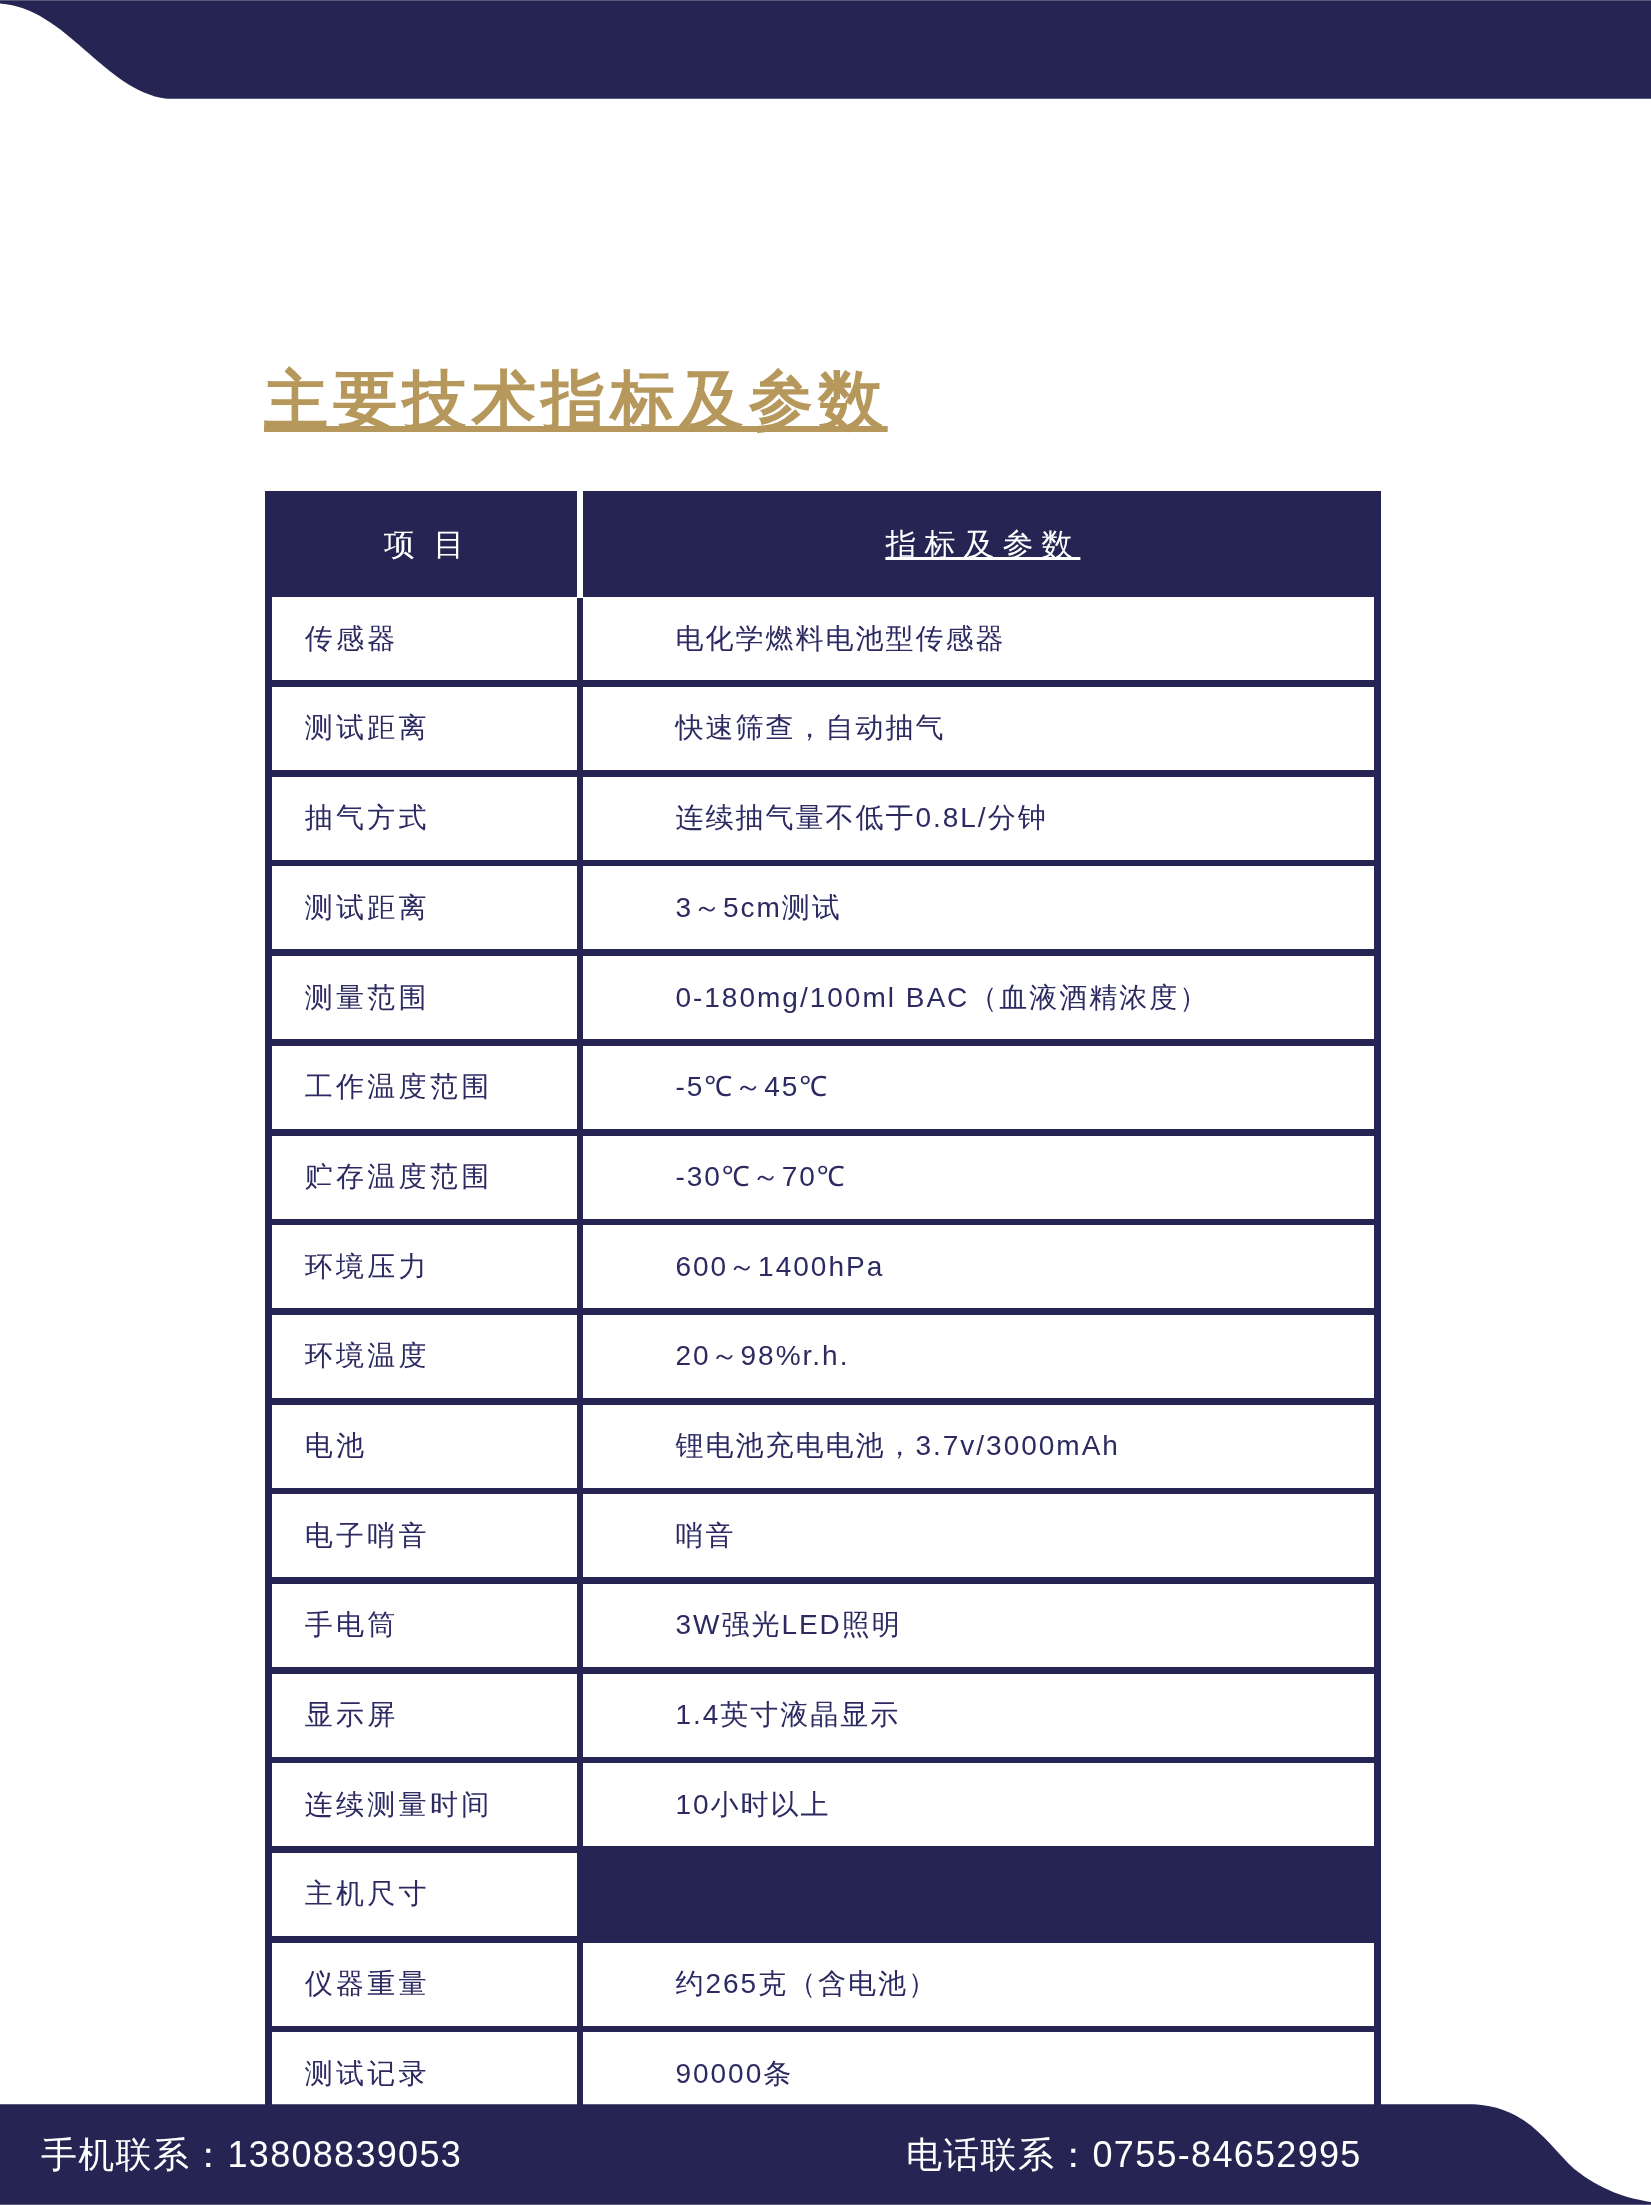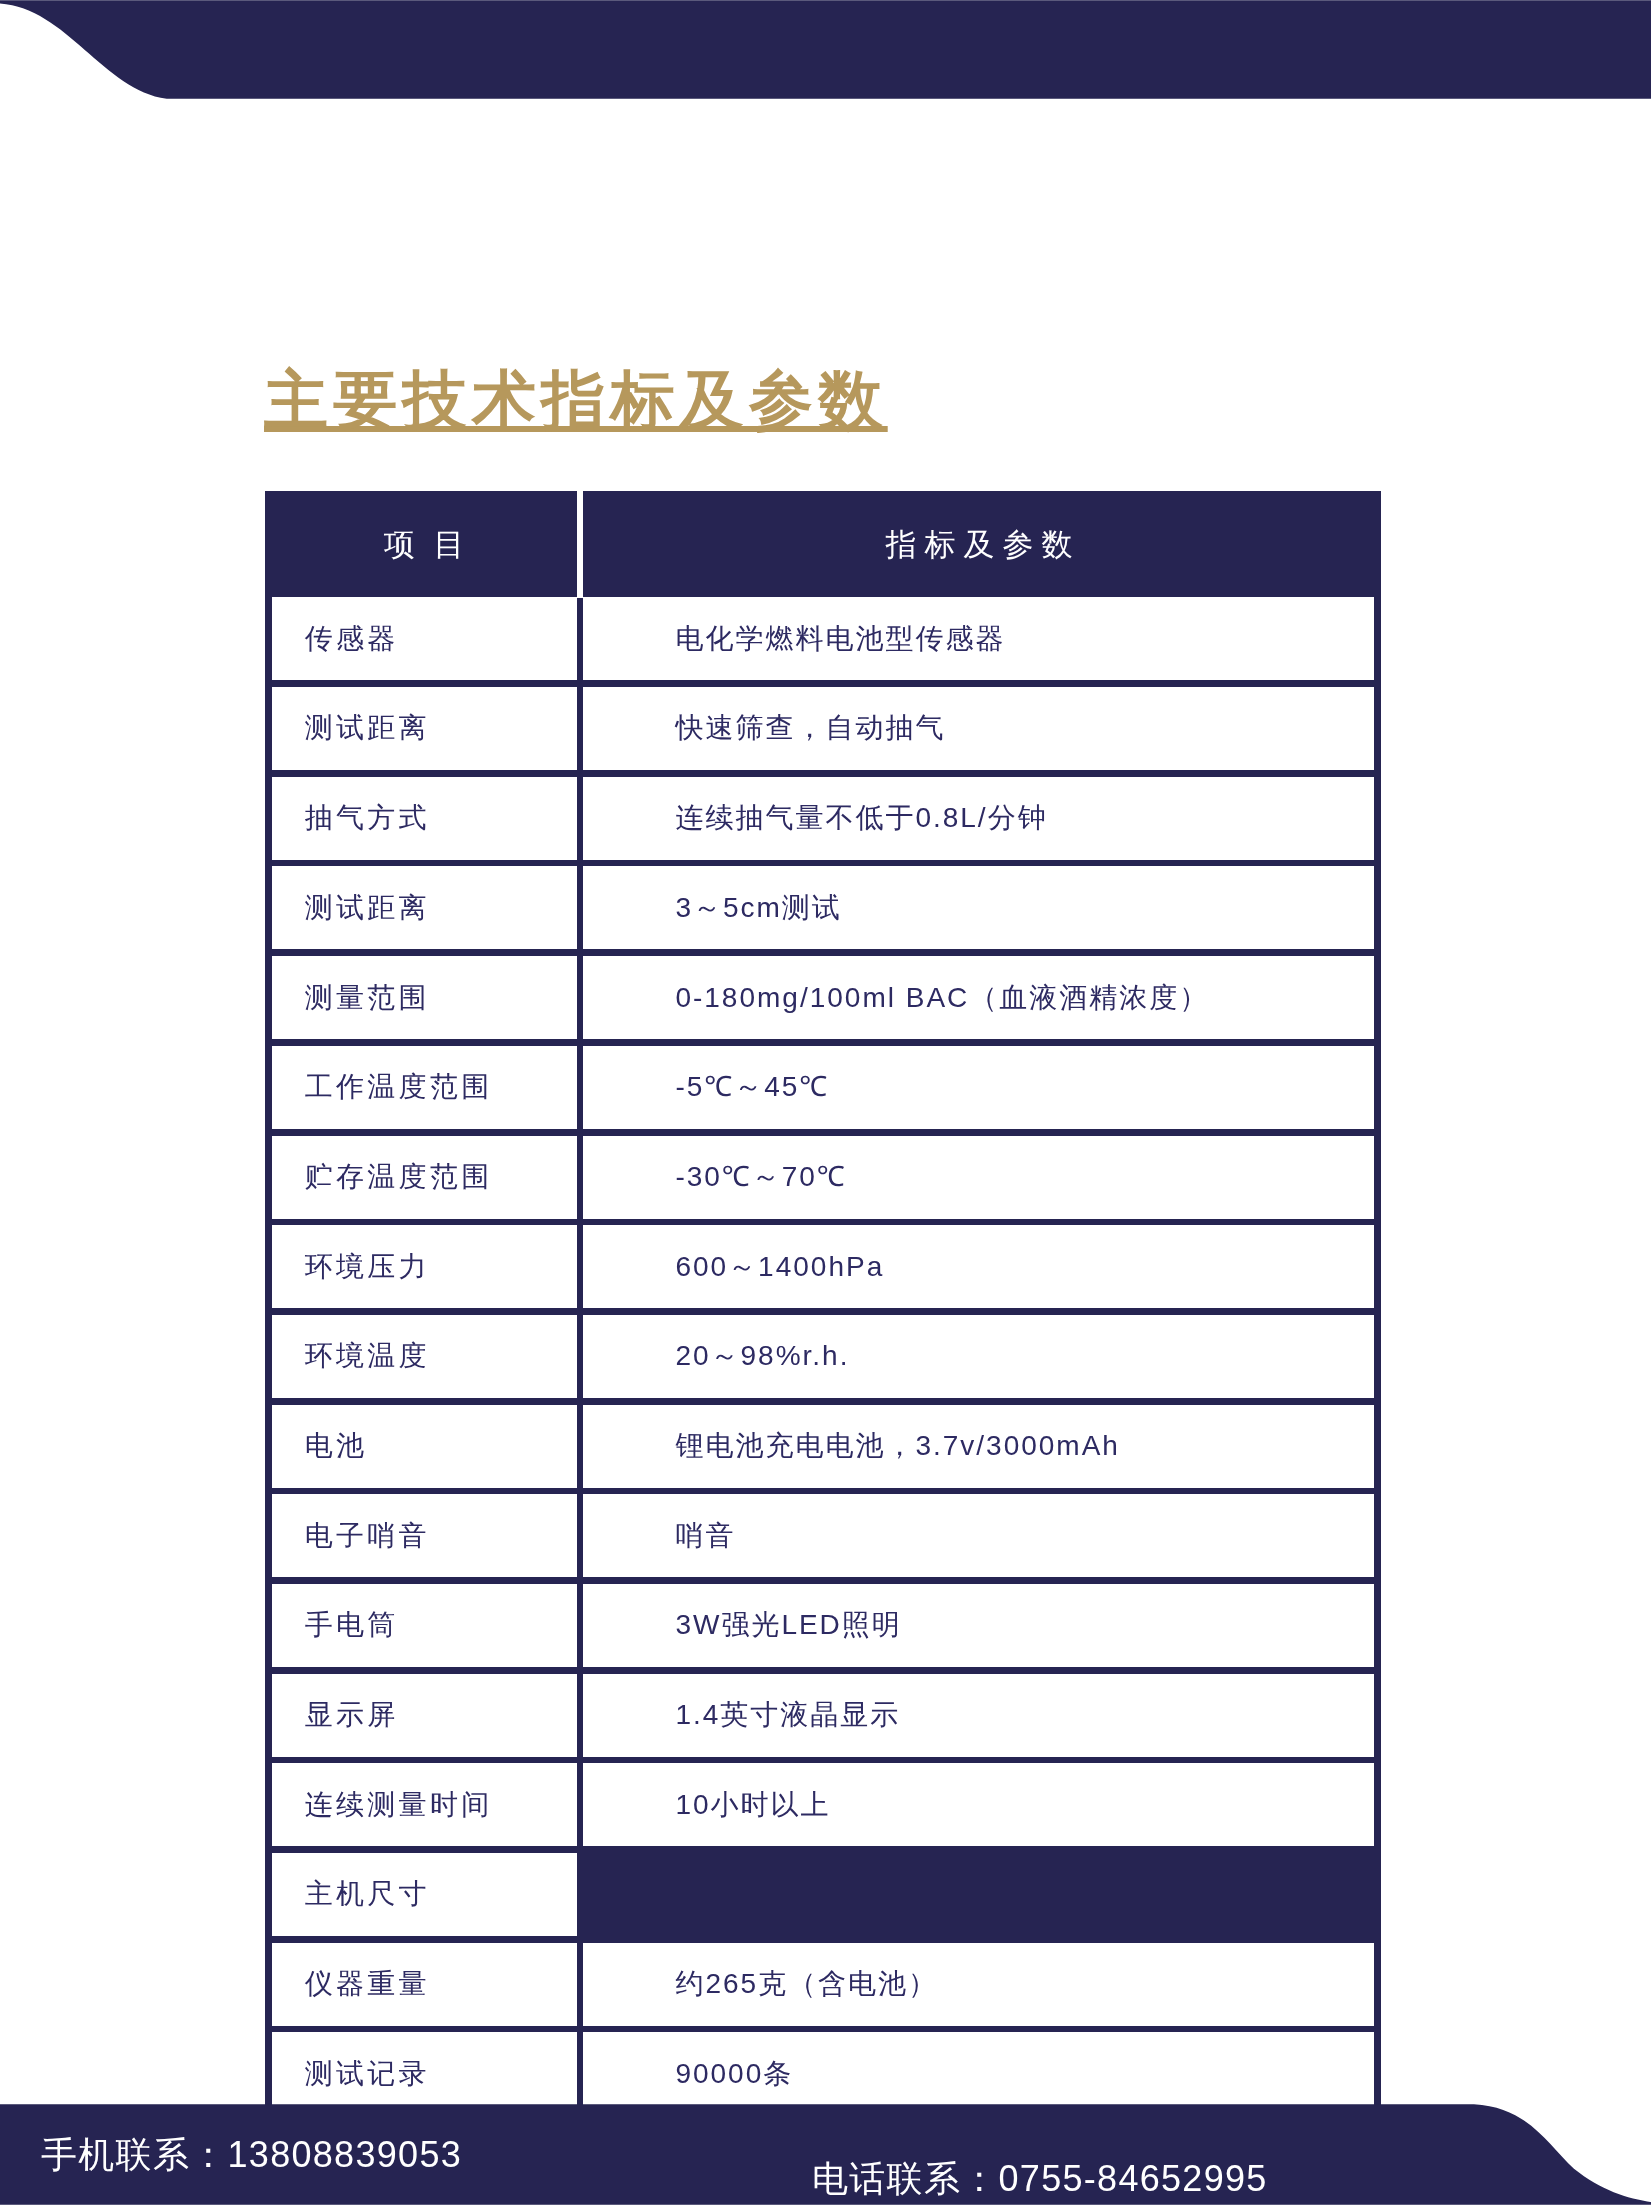--- a/index.html
+++ b/index.html
@@ -43,21 +43,21 @@
     height:93px;flex:0 0 93px;
     position:relative;
     display:grid;grid-template-columns:305px 6.7px 791px;
   }
   .spec-header .hcell{
     display:flex;align-items:center;justify-content:center;
     color:#ffffff;font-size:31px;line-height:1;
     white-space:nowrap;
   }
   .spec-header .hcell.item{letter-spacing:18.7px;text-indent:18.7px;}
-  .spec-header .hcell.spec{letter-spacing:8px;text-indent:8px;}
+  .spec-header .hcell.spec{letter-spacing:8px;text-indent:8px;text-decoration:underline;}
   .header-divider{
     position:absolute;left:305px;top:-6.7px;
     width:6.7px;height:107px;background:#ffffff;
   }
   .spec-row{
     flex:1 1 auto;
     display:grid;grid-template-columns:305px 6.7px 791px;
   }
   .spec-row .cell{
     background:#ffffff;
@@ -72,21 +72,21 @@
   .footer-band{
     position:absolute;left:0;bottom:0;width:1640px;height:101px;
   }
   .footer-band svg{display:block;width:1652px;height:101px;}
   .footer-text{
     position:absolute;top:33px;
     color:#ffffff;font-size:36px;line-height:1;
     letter-spacing:1.3px;white-space:nowrap;
   }
   .footer-text.mobile{left:41px;}
-  .footer-text.phone{left:812px;margin-top:24px;}
+  .footer-text.phone{left:906px;}
 </style>
 </head>
 <body>
 
 <div class="header-band">
   <svg viewBox="0 0 2477 148" aria-hidden="true">
     <path fill="#262452" d="M0,0 H2477 V148 H250 C155,135 100,12 0,5 Z"></path>
   </svg>
 </div>
 

